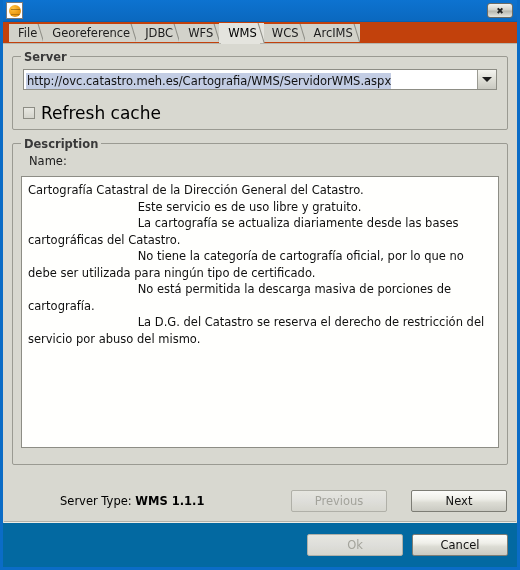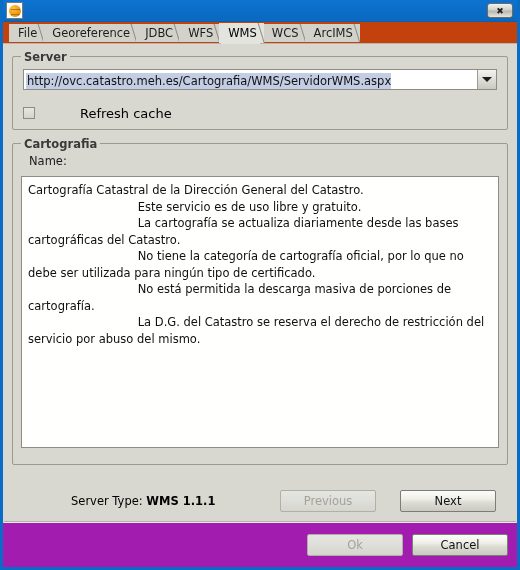--- a/index.html
+++ b/index.html
@@ -234,21 +234,21 @@
     margin-top: 12px;
     height: 22px;
   }
   .checkbox {
     width: 12px; height: 12px;
     border: 1px solid #8c8c84;
     background: linear-gradient(to bottom,#e8e8e2,#d4d4cc);
     box-sizing: border-box;
     margin-right: 6px;
   }
-  .check-label { font-size: 13px; margin-left: 39px; }
+  .check-label { font-size: 17px; }
 
   
   .btn {
     display: inline-flex;
     align-items: center;
     justify-content: center;
     height: 22px;
     min-width: 86px;
     padding: 0 10px;
     box-sizing: border-box;
@@ -293,21 +293,21 @@
     color: #101010;
     white-space: pre-wrap;
     word-break: normal;
   }
 
   
   .wizard-row {
     display: flex;
     align-items: center;
     height: 40px;
-    padding: 0 21px;
+    padding: 0 10px;
     box-sizing: border-box;
     background: #d8d8d0;
   }
   .servertype {
     margin-left: 47px;
     font-size: 11.5px;
   }
   .servertype b { font-weight: bold; }
   .wizard-spacer { flex: 1 1 auto; }
   #previous-button { width: 96px; margin-right: 24px; }
@@ -320,21 +320,21 @@
     margin: 0 1px;
   }
 
   .action-row {
     display: flex;
     align-items: center;
     justify-content: flex-end;
     height: 44px;
     padding: 0 9px;
     box-sizing: border-box;
-    background: #a21caf;
+    background: #0369a1;
   }
   #ok-button { width: 96px; margin-right: 9px; }
   #cancel-button { width: 96px; }
 </style>
 </head>
 <body>
 
 <div class="window">
 
   <div class="titlebar">
@@ -392,21 +392,21 @@
       </div>
 
       <div class="check-row">
         <span class="checkbox"></span>
         <span class="check-label">Refresh cache</span>
       </div>
 
     </div>
 
     <div class="group" id="group-description">
-      <div class="legend">Cartografia</div>
+      <div class="legend">Description</div>
 
       <div class="name-line">Name:</div>
 
       <div class="desc-box">
         <p>Cartografía Catastral de la Dirección General del Catastro.
                               Este servicio es de uso libre y gratuito.
                               La cartografía se actualiza diariamente desde las bases cartográficas del Catastro.
                               No tiene la categoría de cartografía oficial, por lo que no debe ser utilizada para ningún tipo de certificado.
                               No está permitida la descarga masiva de porciones de cartografía.
                               La D.G. del Catastro se reserva el derecho de restricción del servicio por abuso del mismo.</p>

